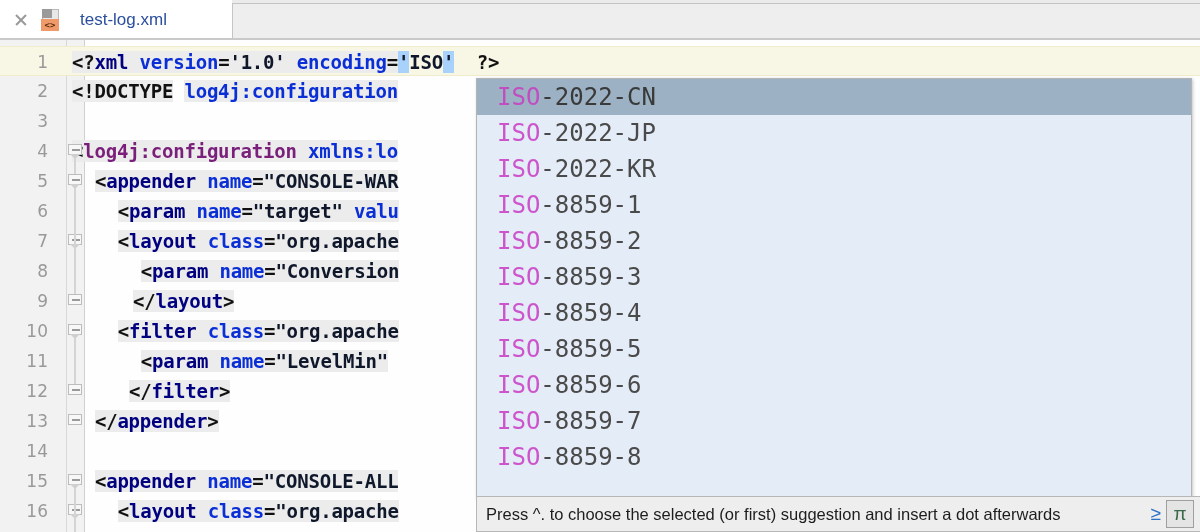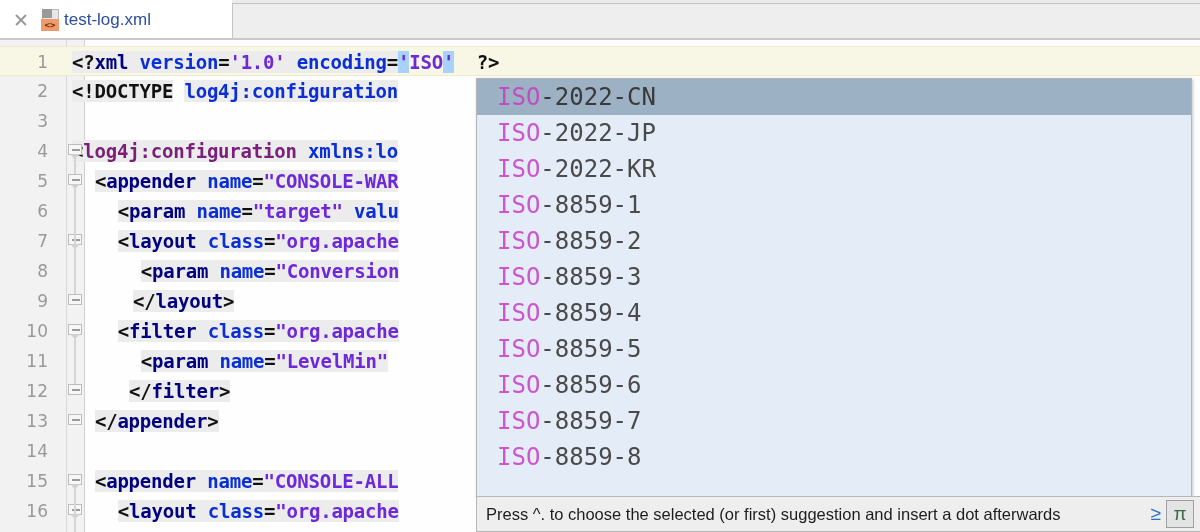--- a/index.html
+++ b/index.html
@@ -83,21 +83,21 @@
     background: #ef9a6a;
     color: #5c2a0a;
     font-family: "DejaVu Sans Mono", monospace;
     font-size: 9px;
     line-height: 12px;
     text-align: center;
     font-weight: bold;
     box-sizing: border-box;
   }
   .tab-title {
-    margin-left: 2px;
+    margin-left: 18px;
     color: #2b4f9e;
     font-size: 17px;
     font-family: "Liberation Sans", sans-serif;
     white-space: nowrap;
   }
 
   
   .editor {
     position: absolute; left: 0; top: 40px;
     width: 1200px; height: 492px;
@@ -152,21 +152,21 @@
     font-family: "DejaVu Sans Mono", monospace;
     font-size: 19px;
     font-weight: bold;
     letter-spacing: -0.2px;
   }
   .code .tk     { background: #ececec; }
   .punct  { color: #111111; }
   .tag    { color: #000080; }
   .nstag  { color: #7a1f7a; }
   .attr   { color: #0b2fd6; }
-  .str    { color: #6d28d9; }
+  .str    { color: #0f172a; }
   .sel    { background: #a8d2fb; }
   .plain  { color: #111111; }
 
   
   .foldmark {
     position: absolute;
     left: 68px;
     width: 15px; height: 15px;
   }
   .foldmark .box {

